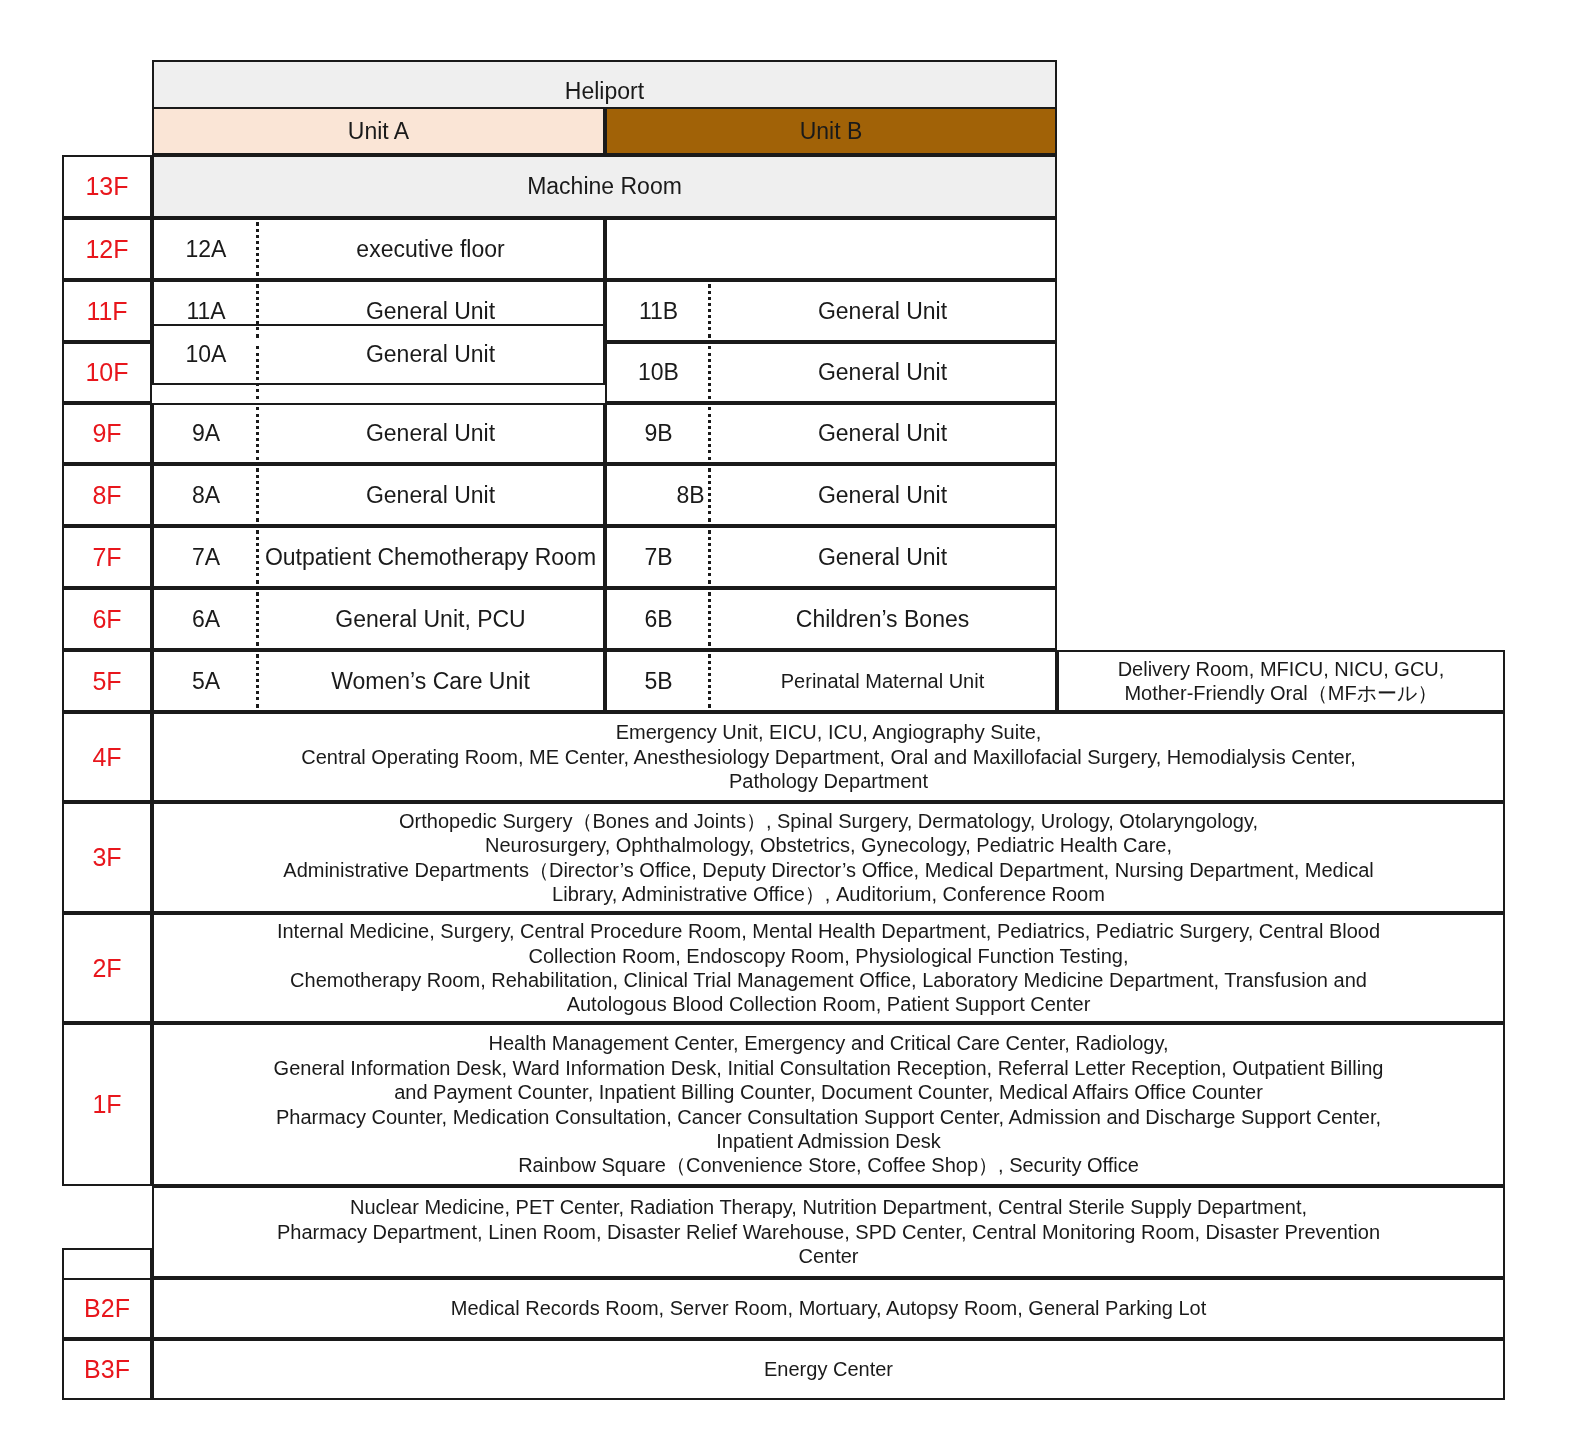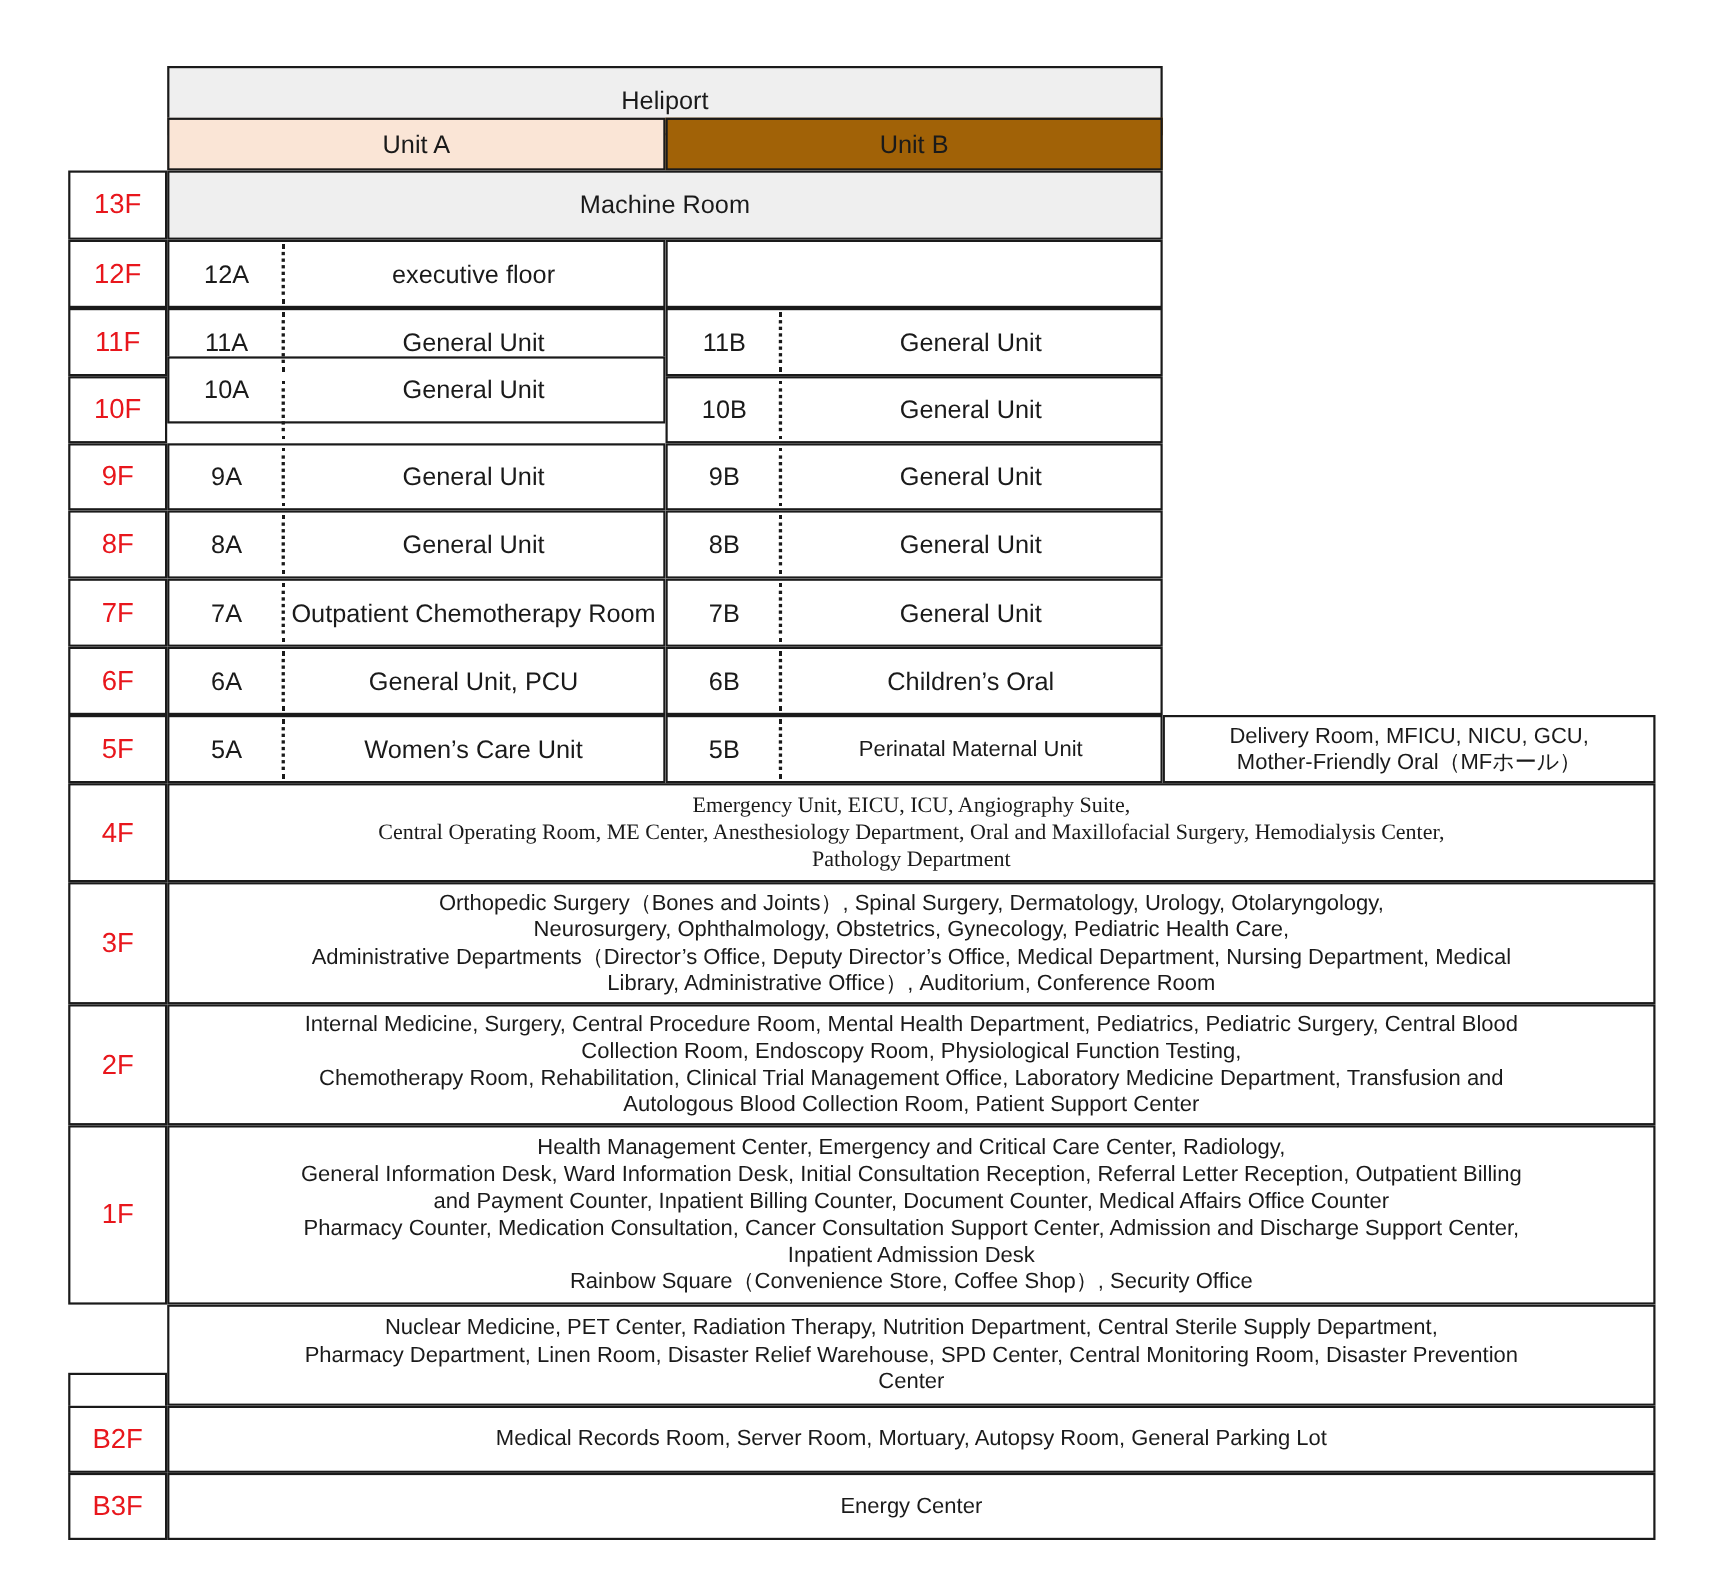--- a/index.html
+++ b/index.html
@@ -118,21 +118,21 @@
   </div>
   <div class="dotted-div" style="left:708px; top:407px; height:53px;"></div>
 
   <div class="cell floor-label" style="left:62px; top:464px; width:90px; height:62px;">8F</div>
   <div class="cell big" style="left:152px; top:464px; width:453px; height:62px;">
     <span style="position:absolute; left:0; top:0; width:104px; height:100%; display:flex; align-items:center; justify-content:center;">8A</span>
     <span style="position:absolute; left:104px; top:0; width:345px; height:100%; display:flex; align-items:center; justify-content:center;">General Unit</span>
   </div>
   <div class="dotted-div" style="left:256px; top:468px; height:54px;"></div>
   <div class="cell big" style="left:605px; top:464px; width:452px; height:62px;">
-    <span style="position:absolute; left:0; top:0; width:103px; height:100%; display:flex; align-items:center; justify-content:center;">8B</span>
+    <span style="position:absolute; left:0; top:0; width:103px; height:100%; display:flex; align-items:center; justify-content:center;padding-left:32px;">8B</span>
     <span style="position:absolute; left:103px; top:0; width:345px; height:100%; display:flex; align-items:center; justify-content:center;">General Unit</span>
   </div>
   <div class="dotted-div" style="left:708px; top:468px; height:54px;"></div>
 
   <div class="cell floor-label" style="left:62px; top:526px; width:90px; height:62px;">7F</div>
   <div class="cell big" style="left:152px; top:526px; width:453px; height:62px;">
     <span style="position:absolute; left:0; top:0; width:104px; height:100%; display:flex; align-items:center; justify-content:center;">7A</span>
     <span style="position:absolute; left:104px; top:0; width:345px; height:100%; display:flex; align-items:center; justify-content:center; white-space:nowrap;">Outpatient Chemotherapy Room</span>
   </div>
   <div class="dotted-div" style="left:256px; top:530px; height:54px;"></div>
@@ -143,40 +143,40 @@
   <div class="dotted-div" style="left:708px; top:530px; height:54px;"></div>
 
   <div class="cell floor-label" style="left:62px; top:588px; width:90px; height:62px;">6F</div>
   <div class="cell big" style="left:152px; top:588px; width:453px; height:62px;">
     <span style="position:absolute; left:0; top:0; width:104px; height:100%; display:flex; align-items:center; justify-content:center;">6A</span>
     <span style="position:absolute; left:104px; top:0; width:345px; height:100%; display:flex; align-items:center; justify-content:center;">General Unit, PCU</span>
   </div>
   <div class="dotted-div" style="left:256px; top:592px; height:54px;"></div>
   <div class="cell big" style="left:605px; top:588px; width:452px; height:62px;">
     <span style="position:absolute; left:0; top:0; width:103px; height:100%; display:flex; align-items:center; justify-content:center;">6B</span>
-    <span style="position:absolute; left:103px; top:0; width:345px; height:100%; display:flex; align-items:center; justify-content:center;">Children’s Oral</span>
+    <span style="position:absolute; left:103px; top:0; width:345px; height:100%; display:flex; align-items:center; justify-content:center;">Children’s Bones</span>
   </div>
   <div class="dotted-div" style="left:708px; top:592px; height:54px;"></div>
 
   <div class="cell floor-label" style="left:62px; top:650px; width:90px; height:62px;">5F</div>
   <div class="cell big" style="left:152px; top:650px; width:453px; height:62px;">
     <span style="position:absolute; left:0; top:0; width:104px; height:100%; display:flex; align-items:center; justify-content:center;">5A</span>
     <span style="position:absolute; left:104px; top:0; width:345px; height:100%; display:flex; align-items:center; justify-content:center;">Women’s Care Unit</span>
   </div>
   <div class="dotted-div" style="left:256px; top:654px; height:54px;"></div>
   <div class="cell big" style="left:605px; top:650px; width:452px; height:62px;">
     <span style="position:absolute; left:0; top:0; width:103px; height:100%; display:flex; align-items:center; justify-content:center;">5B</span>
     <span class="wide-text" style="position:absolute; left:103px; top:0; width:345px; height:100%; display:flex; align-items:center; justify-content:center; font-size:20px;">Perinatal Maternal Unit</span>
   </div>
   <div class="dotted-div" style="left:708px; top:654px; height:54px;"></div>
   <div class="cell wide-text" style="left:1057px; top:650px; width:448px; height:62px;">Delivery Room, MFICU, NICU, GCU,
 Mother-Friendly Oral（MFホール）</div>
 
   <div class="cell floor-label" style="left:62px; top:712px; width:90px; height:90px;">4F</div>
-  <div class="cell wide-text" style="left:152px; top:712px; width:1353px; height:90px;font-family:Liberation Serif, serif;">Emergency Unit, EICU, ICU, Angiography Suite,
+  <div class="cell wide-text" style="left:152px; top:712px; width:1353px; height:90px;">Emergency Unit, EICU, ICU, Angiography Suite,
 Central Operating Room, ME Center, Anesthesiology Department, Oral and Maxillofacial Surgery, Hemodialysis Center,
 Pathology Department</div>
 
   <div class="cell floor-label" style="left:62px; top:802px; width:90px; height:111px;">3F</div>
   <div class="cell wide-text" style="left:152px; top:802px; width:1353px; height:111px;">Orthopedic Surgery（Bones and Joints）, Spinal Surgery, Dermatology, Urology, Otolaryngology,
 Neurosurgery, Ophthalmology, Obstetrics, Gynecology, Pediatric Health Care,
 Administrative Departments（Director’s Office, Deputy Director’s Office, Medical Department, Nursing Department, Medical
 Library, Administrative Office）, Auditorium, Conference Room</div>
 
   <div class="cell floor-label" style="left:62px; top:913px; width:90px; height:110px;">2F</div>

